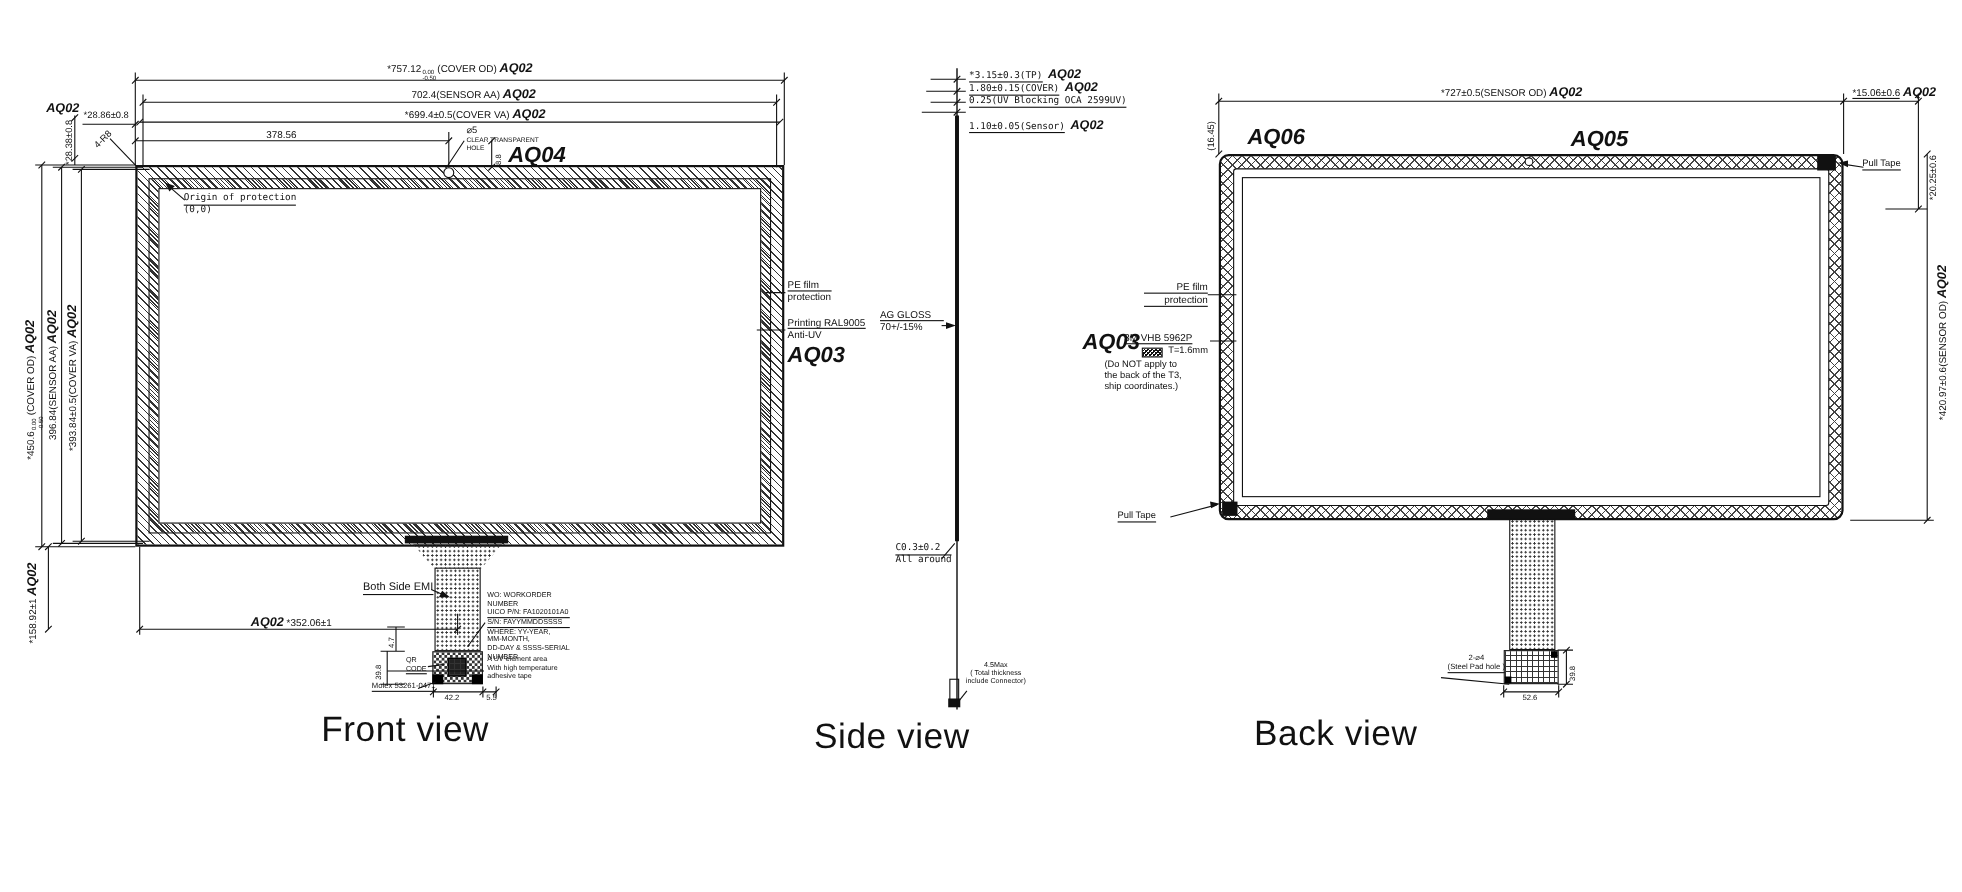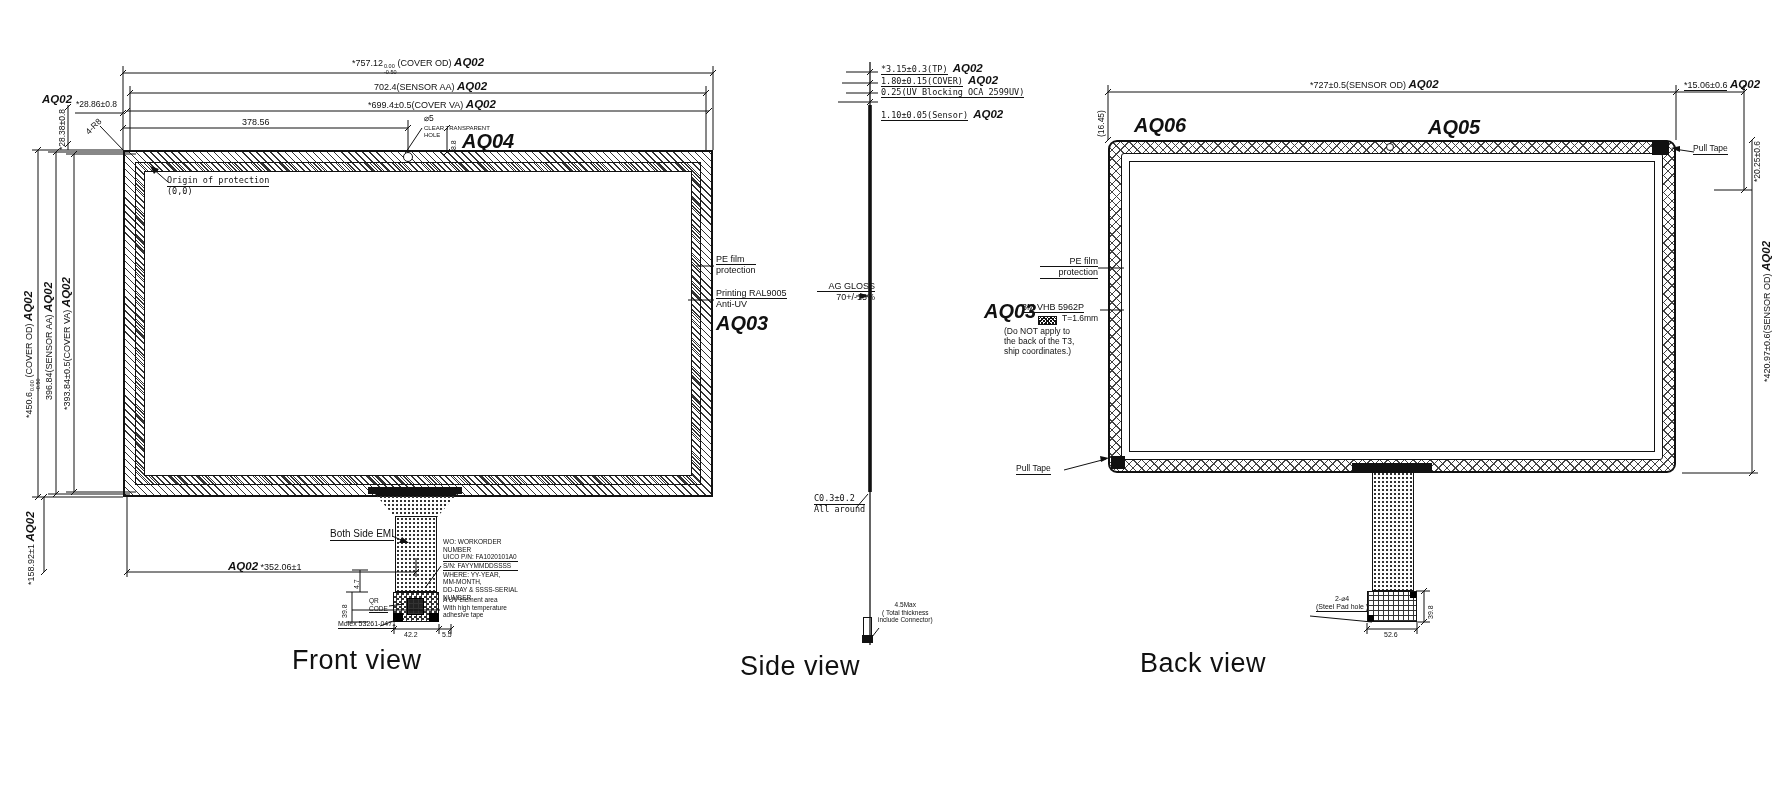--- a/index.html
+++ b/index.html
@@ -8,21 +8,21 @@
   .l{position:absolute;white-space:nowrap;line-height:1.15}
   .f10{font-size:10px}.f9{font-size:9px}.f8{font-size:8.5px}.f7{font-size:7px}
   .f65{font-size:6.5px;line-height:1.18}.f6{font-size:6px;line-height:1.2}
   .u{border-bottom:1px solid #111}
   .tag{font-weight:700;font-style:italic;font-size:11.5px;font-family:"Liberation Sans",sans-serif}
   .tag-lg{font-weight:700;font-style:italic;font-size:20px}
   .vt{transform:rotate(-90deg);transform-origin:0 0}
   .v45{transform:rotate(-45deg);transform-origin:0 0}
   .mono{font-family:"DejaVu Sans Mono",monospace}
   .tol{display:inline-flex;flex-direction:column;font-size:5.5px;line-height:1.05;vertical-align:-2px;margin:0 1px}
-  .view-title{font-size:27px;letter-spacing:.5px}
+  .view-title{font-size:32px;letter-spacing:.5px}
   .hatch{background:repeating-linear-gradient(45deg,#333 0 1px,transparent 1px 5px)}
   .hatch2{background:repeating-linear-gradient(45deg,#333 0 1px,transparent 1px 4px)}
   .xhatch{background:repeating-linear-gradient(45deg,#444 0 1px,transparent 1px 6px),
                      repeating-linear-gradient(-45deg,#444 0 1px,transparent 1px 6px)}
   .xhatch-dense{background:repeating-linear-gradient(45deg,#111 0 1px,transparent 1px 2.5px),
                            repeating-linear-gradient(-45deg,#111 0 1px,transparent 1px 2.5px)}
   .dots{background:radial-gradient(#333 .9px,transparent 1.1px);background-size:4px 4px}
   .checker{background:repeating-conic-gradient(#333 0% 25%,#fff 0% 50%);background-size:5px 5px}
   .grid{background:repeating-linear-gradient(0deg,#333 0 1px,transparent 1px 5px),
                    repeating-linear-gradient(90deg,#333 0 1px,transparent 1px 5px)}
@@ -235,21 +235,21 @@
   </div>
   <div class="l f8 mono" style="left:881px;top:74px">
     <span class="u">1.80±0.15(COVER)</span> <span class="tag">AQ02</span>
   </div>
   <div class="l f8 mono" style="left:881px;top:85px">
     <span class="u">0.25(UV Blocking OCA 2599UV)</span><span class="tag"></span>
   </div>
   <div class="l f8 mono" style="left:881px;top:108px">
     <span class="u">1.10±0.05(Sensor)</span> <span class="tag">AQ02</span>
   </div>
-  <div class="l f9" style="left:817px;top:281px;width:58px;text-align:right">
+  <div class="l f9" style="left:800px;top:281px;width:58px;">
     <div class="u">AG GLOSS</div>
     <div>70+/-15%</div>
   </div>
   <div class="l f8 mono" style="left:814px;top:494px">
     <div class="u">C0.3±0.2</div>
     <div>All around</div>
   </div>
   <div class="l f65" style="left:878px;top:601px;text-align:center">
     <div>4.5Max</div>
     <div>( Total thickness</div>

